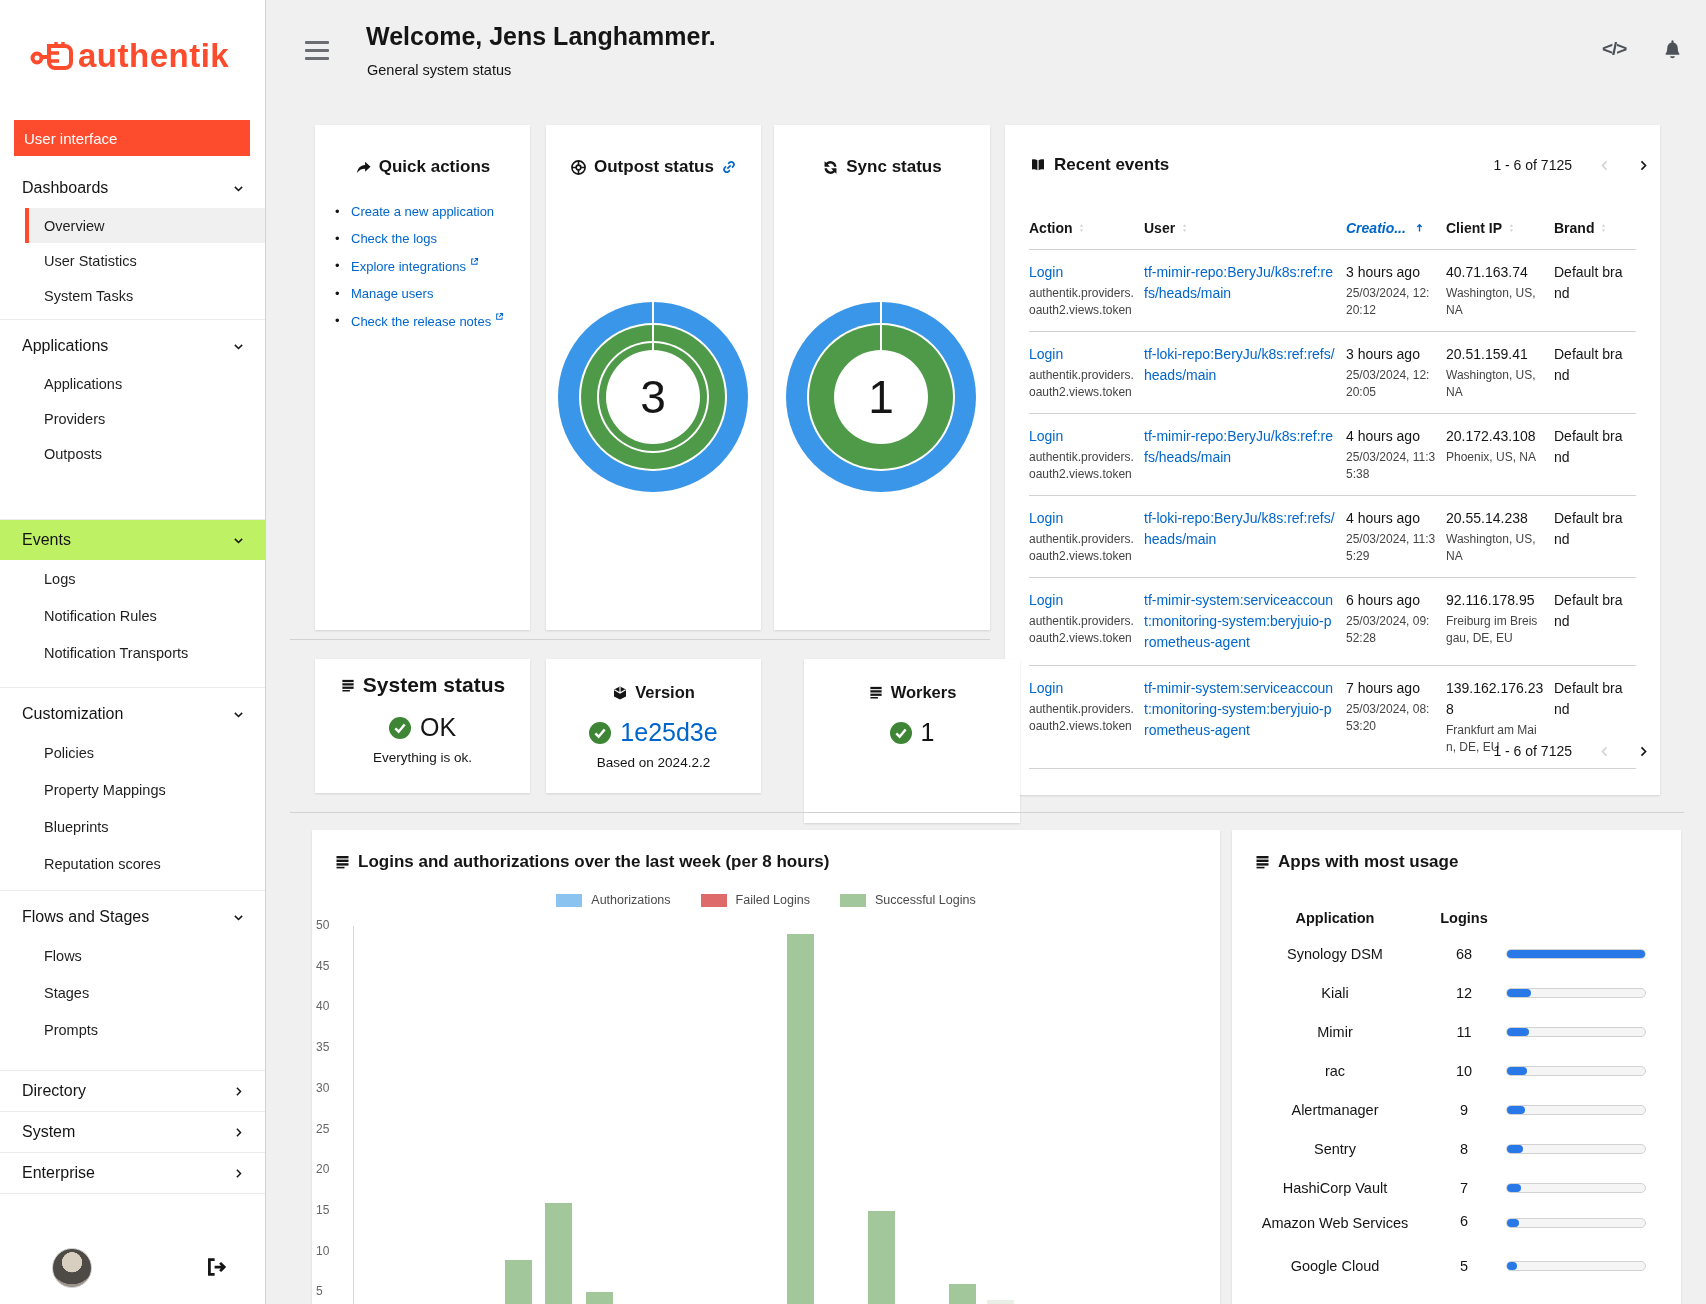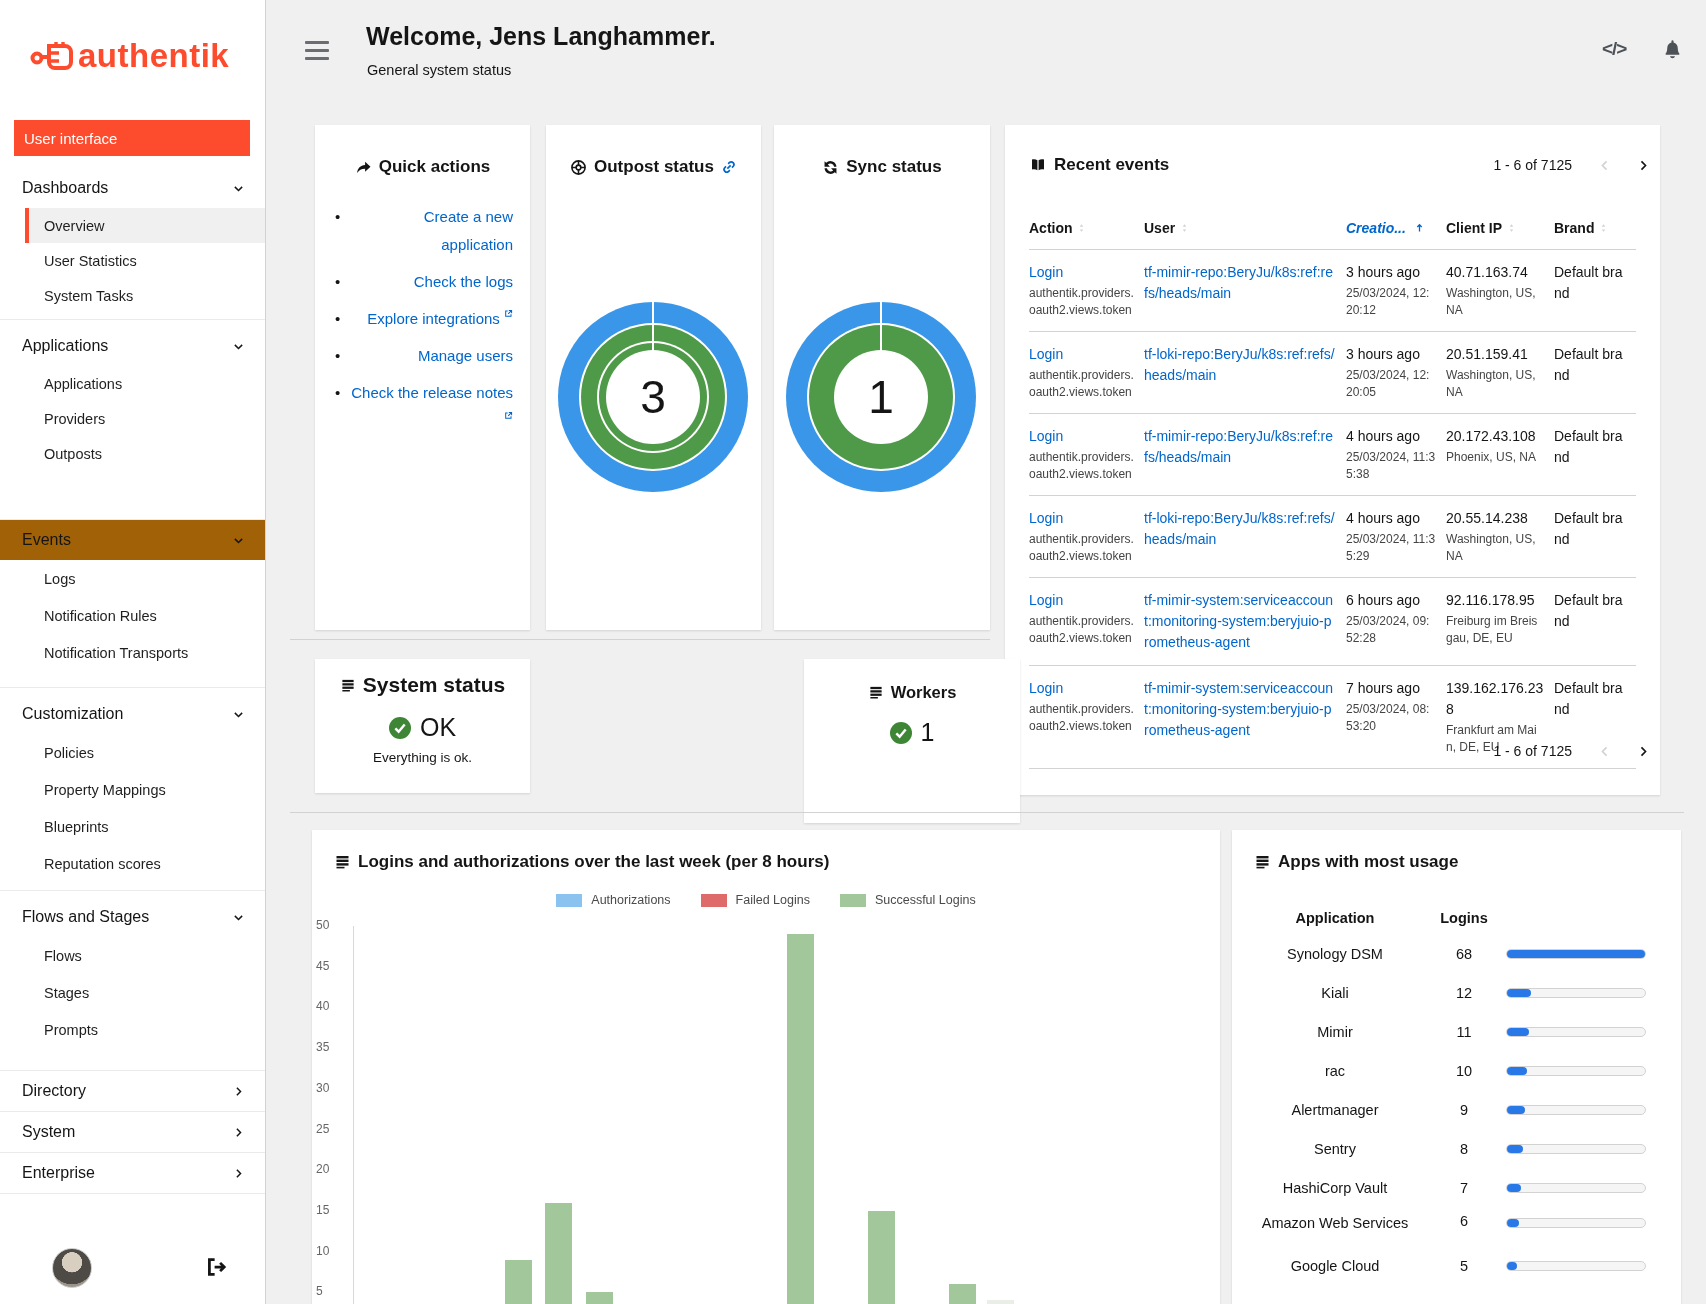--- a/index.html
+++ b/index.html
@@ -11,21 +11,21 @@
   *{margin:0;padding:0;box-sizing:border-box;}
   html,body{width:1706px;height:1304px;overflow:hidden;}
   body{font-family:"Liberation Sans","DejaVu Sans",sans-serif;background:#f0f0f0;color:var(--text);position:relative;}
 
   
   .sidebar{position:absolute;left:0;top:0;width:266px;height:1304px;background:#fff;border-right:1px solid var(--border);z-index:5;}
   .logo{margin:28px 0 0 30px;height:52px;display:flex;align-items:center;}
   .ui-btn{display:block;margin:40px 14px 0 14px;width:236px;height:36px;background:var(--accent);color:#fff;border:none;font-size:15px;text-align:left;padding-left:10px;font-family:inherit;cursor:pointer;}
   nav{margin-top:12px;}
   .nav-header{height:40px;display:flex;align-items:center;justify-content:space-between;padding:0 20px 0 22px;font-size:16px;cursor:pointer;}
-  .nav-header.hl{background:#a16207;}
+  .nav-header.hl{background:#bef264;}
   .nav-item{height:35px;display:flex;align-items:center;padding-left:44px;font-size:14.5px;color:#1f1f1f;cursor:pointer;}
   .nav-item.active{background:#f0f0f0;border-left:4px solid var(--accent);margin-left:25px;padding-left:15px;}
   .nav-divider{height:1px;background:#ebebeb;margin:6px 0;}
   .nav-gap{height:48px;}
   .chev{flex:0 0 auto;}
   .side-foot{position:absolute;left:0;bottom:12px;width:266px;height:44px;}
   .avatar{position:absolute;left:52px;top:0;width:40px;height:40px;border-radius:50%;background:radial-gradient(circle at 50% 38%,#cfc4b6 0 30%,#5a564f 31% 62%,#8d8districts 0),#bdb5a8;background:radial-gradient(circle at 50% 35%,#d9cfc0 0 32%,#4e4a45 33% 70%,#9a948a 71%);border:1px solid #ccc;}
   .signout{position:absolute;left:205px;top:8px;cursor:pointer;}
 
   
@@ -35,21 +35,21 @@
   .page-title{position:absolute;left:100px;top:22px;font-size:25px;font-weight:bold;}
   .page-sub{position:absolute;left:101px;top:62px;font-size:14.5px;}
   .top-icons{position:absolute;top:38px;left:1336px;display:flex;gap:36px;align-items:center;color:#4d5258;}
   .code-ic{font-size:19px;font-weight:bold;letter-spacing:-1px;cursor:pointer;}
 
   .card{position:absolute;background:#fff;box-shadow:0 1px 2px rgba(0,0,0,.12);}
   .card-title{display:flex;align-items:center;justify-content:center;gap:7px;font-size:17px;font-weight:bold;padding-top:32px;}
 
   
   .qa-list{list-style:none;margin:26px 0 0 20px;}
-  .qa-list li{position:relative;padding-left:16px;margin-bottom:9px;font-size:15px;line-height:28px;width:178px;color:var(--link);cursor:pointer;text-align:right;}
+  .qa-list li{position:relative;padding-left:16px;margin-bottom:9px;font-size:13px;line-height:18px;width:178px;color:var(--link);cursor:pointer;}
   .qa-list li::before{content:"•";position:absolute;left:0;color:#151515;}
 
   
   .donut{position:absolute;left:12px;top:177px;width:190px;height:190px;}
   .donut .ring{position:absolute;border-radius:50%;}
   .d1{inset:0;background:var(--donut-blue);}
   .d2{inset:21px;background:#fff;}
   .d3{inset:23px;background:var(--donut-green);}
   .d4{inset:39px;background:#fff;}
   .d5{inset:41px;background:var(--donut-green);}
@@ -460,20 +460,37 @@
     <div class="stat-val">
       <svg width="22" height="22" viewBox="0 0 16 16">
           <circle cx="8" cy="8" r="8" fill="#3e8635"></circle>
           <path d="M4.6 8.3 7 10.7 11.4 5.5" stroke="#fff" stroke-width="1.8" fill="none"></path>
         </svg>
       <span>OK</span>
     </div>
     <div class="stat-sub">Everything is ok.</div>
   </div>
 
+  <div class="card" style="left:280px;top:659px;width:215px;height:134px">
+    <div class="card-title" style="padding-top:24px;font-size:16.5px">
+      <svg class="ic" width="16" height="16" viewBox="0 0 16 16">
+          <path d="M8 1.6 14 4.6 V11.4 L8 14.4 2 11.4 V4.6 Z" fill="#151515"></path>
+          <path d="M8 2 V8 M2.4 4.8 8 8 13.6 4.8" stroke="#fff" stroke-width="1.2" fill="none"></path>
+        </svg>
+      <span>Version</span>
+    </div>
+    <div class="stat-val">
+      <svg width="22" height="22" viewBox="0 0 16 16">
+          <circle cx="8" cy="8" r="8" fill="#3e8635"></circle>
+          <path d="M4.6 8.3 7 10.7 11.4 5.5" stroke="#fff" stroke-width="1.8" fill="none"></path>
+        </svg>
+      <span class="lnk">1e25d3e</span>
+    </div>
+    <div class="stat-sub">Based on 2024.2.2</div>
+  </div>
 
   <div class="card" style="left:538px;top:659px;width:216px;height:164px">
     <div class="card-title" style="padding-top:24px;font-size:16.5px">
       <svg class="ic" width="16" height="15" viewBox="0 0 16 16">
           <g fill="#151515">
             <rect x="2" y="2" width="12" height="2.4"></rect>
             <rect x="2" y="5.6" width="12" height="2.4"></rect>
             <rect x="2" y="9.2" width="12" height="2.4"></rect>
             <rect x="2" y="12.8" width="8" height="1.6"></rect>
           </g>

